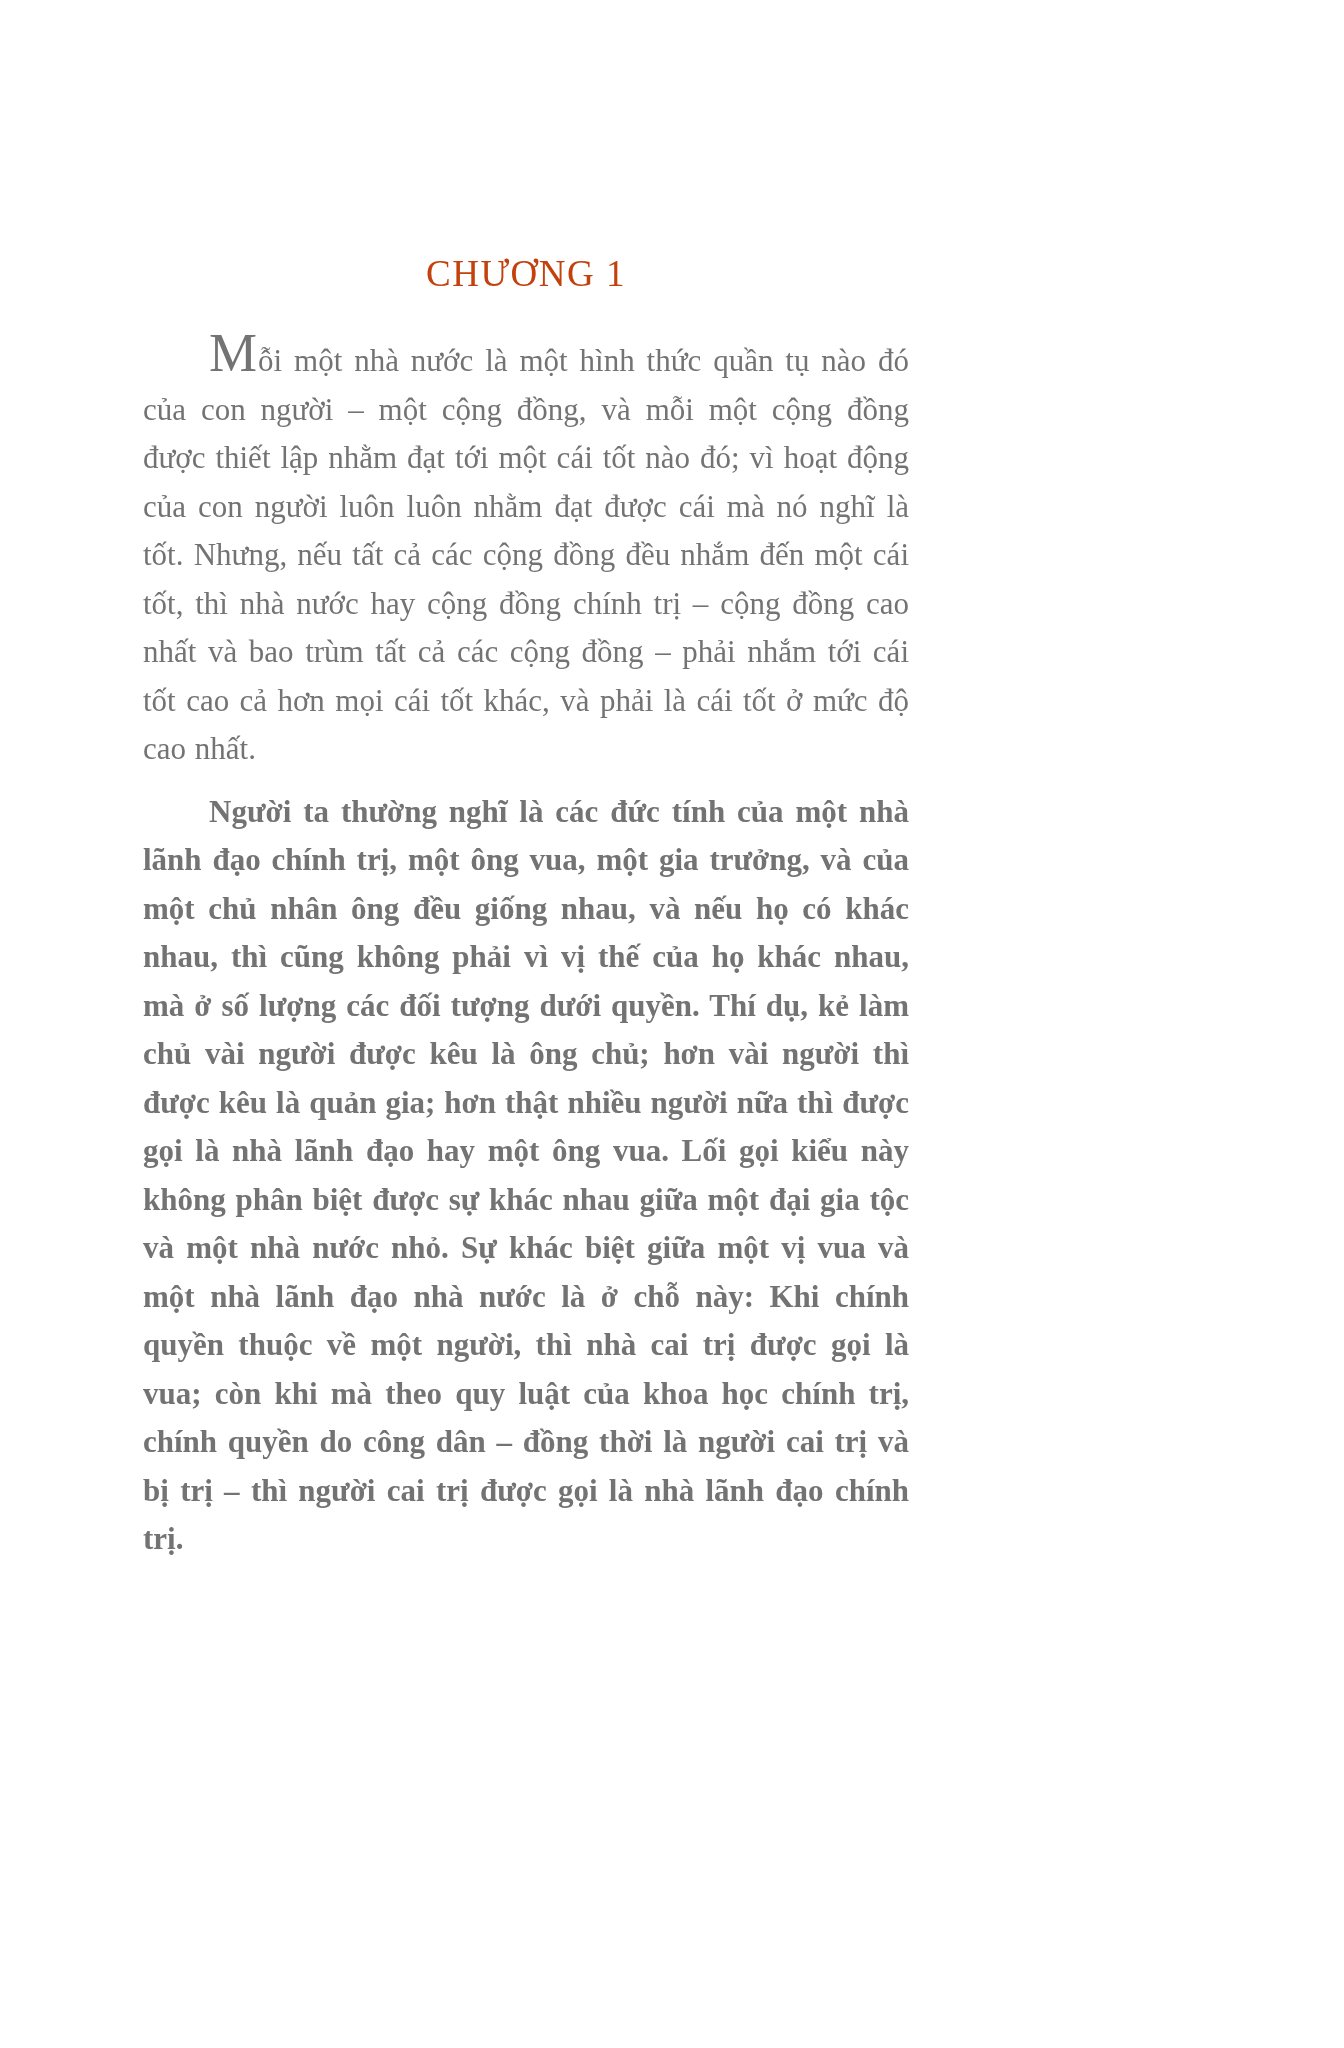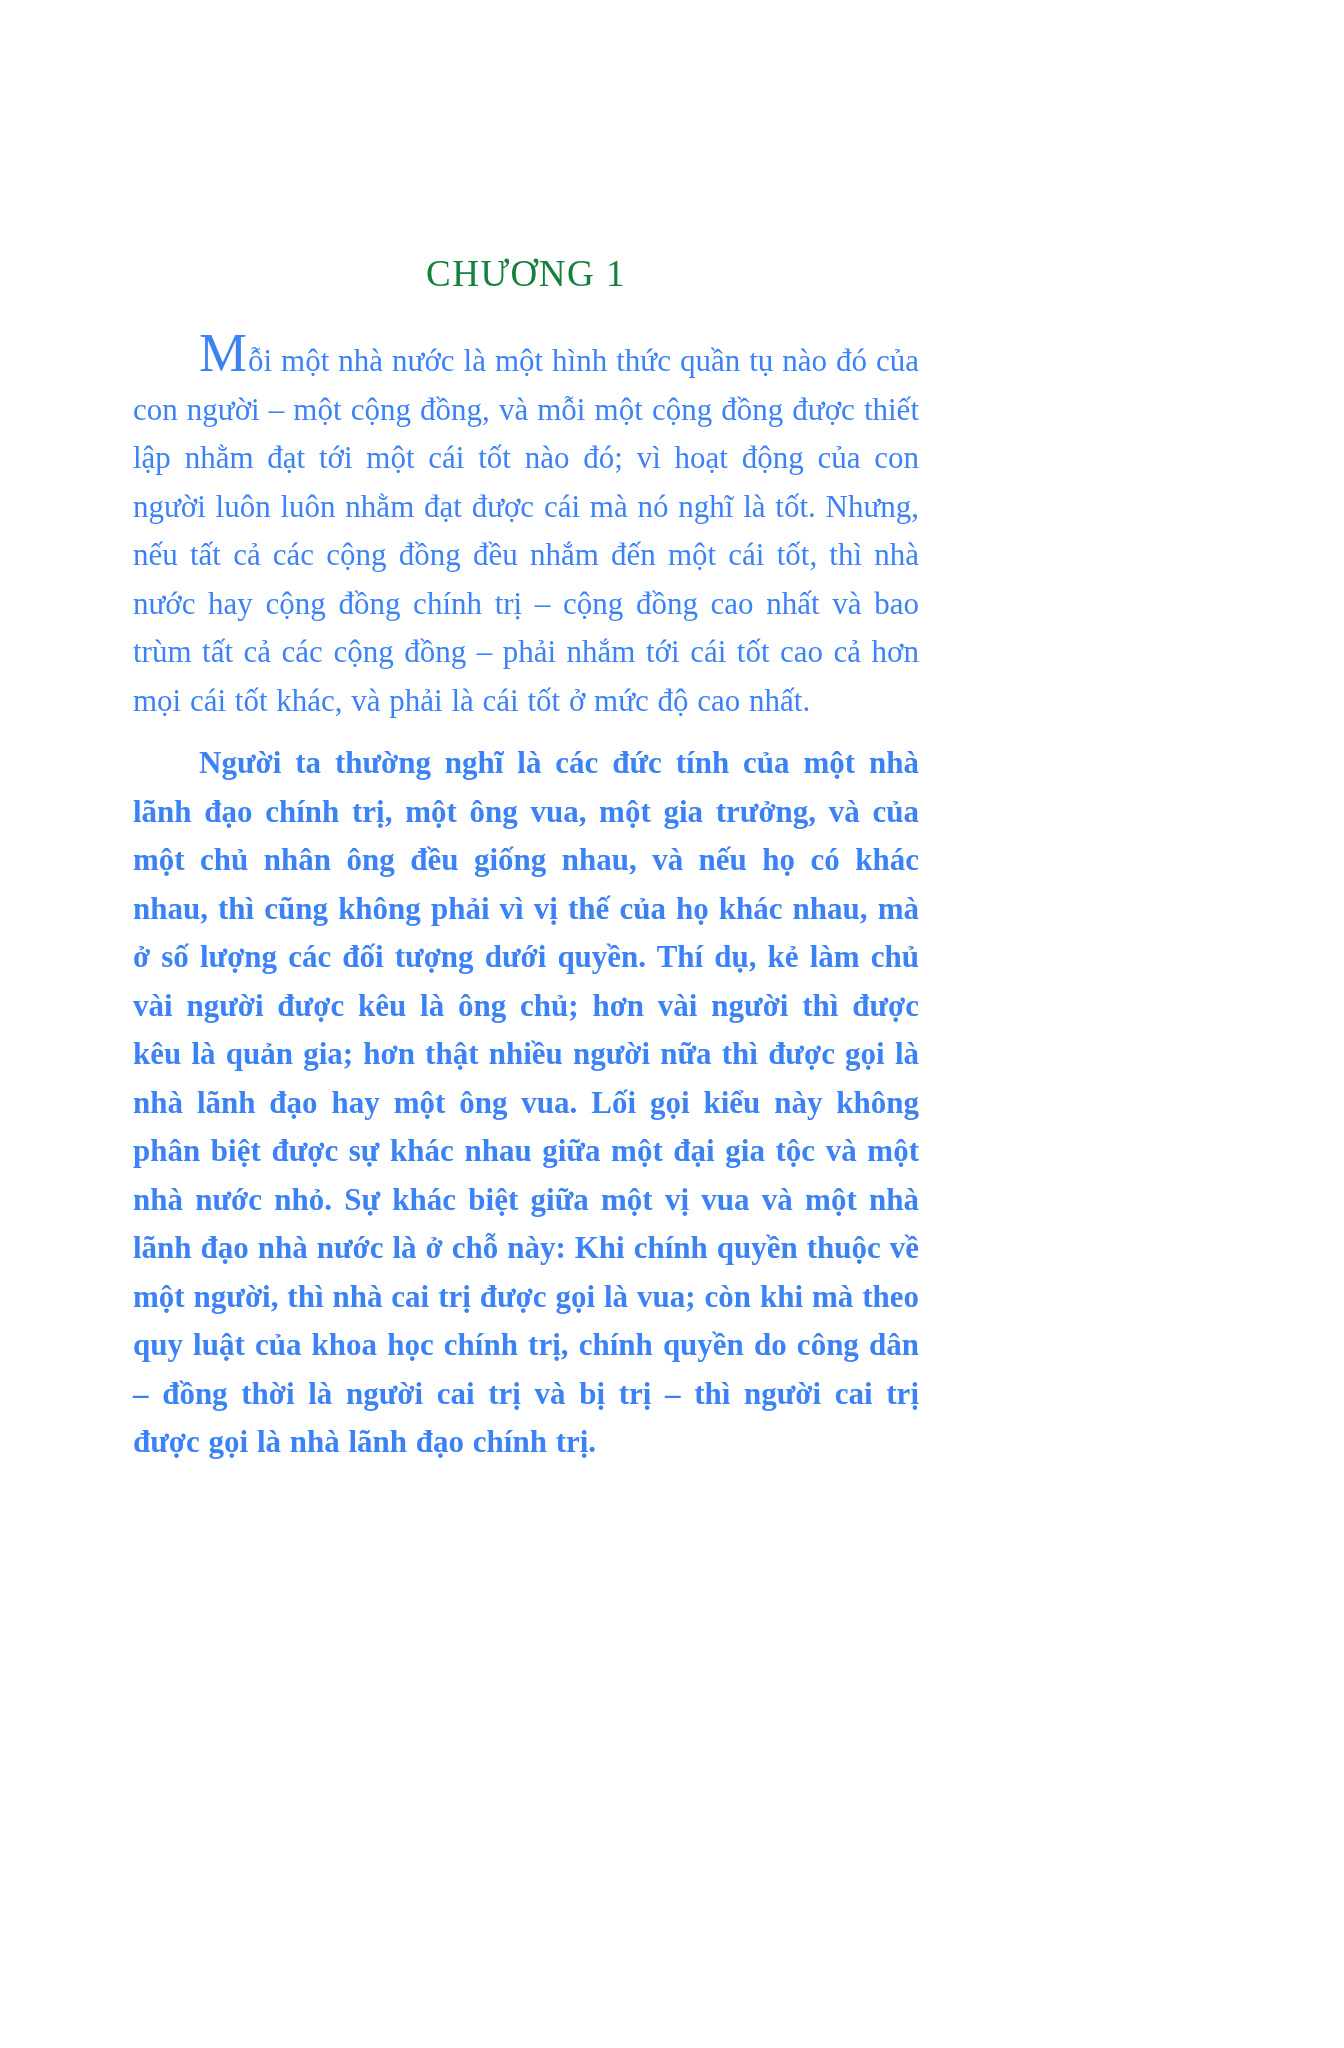--- a/index.html
+++ b/index.html
@@ -21,29 +21,29 @@
       top: 0;
       width: 786px;
     }
     .chapter-title {
       text-align: center;
       font-size: 37px;
       font-weight: 400;
       letter-spacing: 1.5px;
       margin-top: 252px;
       margin-bottom: 42px;
-      color: #15803d;
+      color: #c2410c;
     }
     .para {
       font-size: 31px;
       line-height: 48.5px;
       text-align: justify;
       text-indent: 66px;
-      margin: 0;
-      color: #3b82f6;
+      margin: 10px;
+      color: #737373;
       word-spacing: 1px;
     }
     .para.second {
       margin-top: 14px;
       font-weight: bold;
     }
     .initial {
       font-size: 54px;
       line-height: 0;
       vertical-align: baseline;

